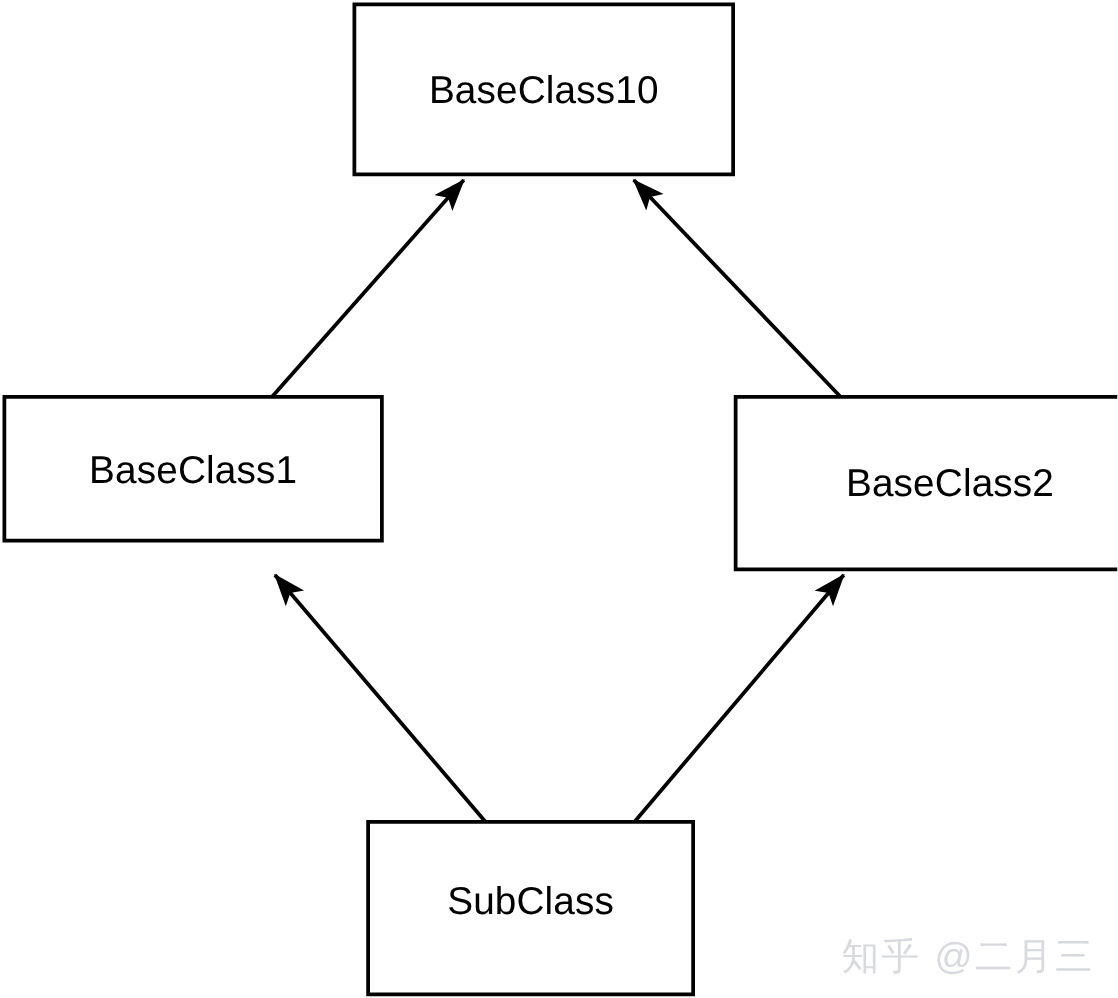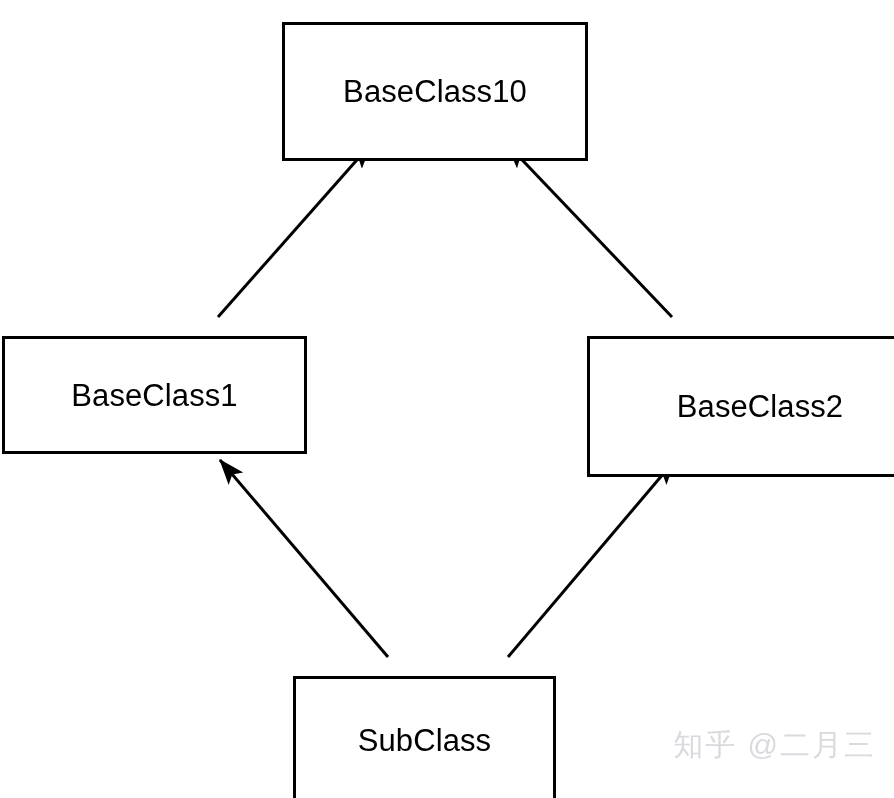--- a/index.html
+++ b/index.html
@@ -27,42 +27,41 @@
     pointer-events: none;
   }
   .class-box {
     position: absolute;
     box-sizing: border-box;
     background: #ffffff;
     border: 3px solid #000000;
     display: flex;
     align-items: center;
     justify-content: center;
-    margin-top: 20px;
   }
   .class-name {
     font-family: "Liberation Sans", sans-serif;
     font-size: 31px;
     font-weight: 400;
     color: #000000;
     letter-spacing: 0.1px;
     line-height: 1;
     white-space: nowrap;
   }
   #box-baseclass10 { left: 282px; top: 2px;   width: 306px; height: 139px; }
   #box-baseclass1  { left: 2px;   top: 316px; width: 305px; height: 118px; }
   #box-baseclass2  { left: 587px; top: 316px; width: 346px; height: 141px; }
   #box-subclass    { left: 293px; top: 656px; width: 263px; height: 141px; text-align: center; }
 
   #box-subclass .class-name { position: relative; top: -6px; }
 
   #watermark {
     position: absolute;
     right: 18px;
-    bottom: 32px;
+    bottom: 12px;
     font-family: "Liberation Sans", sans-serif;
     font-size: 30px;
     color: #d8dade;
     letter-spacing: 2px;
     white-space: nowrap;
     user-select: none;
   }
 </style>
 </head>
 <body>

